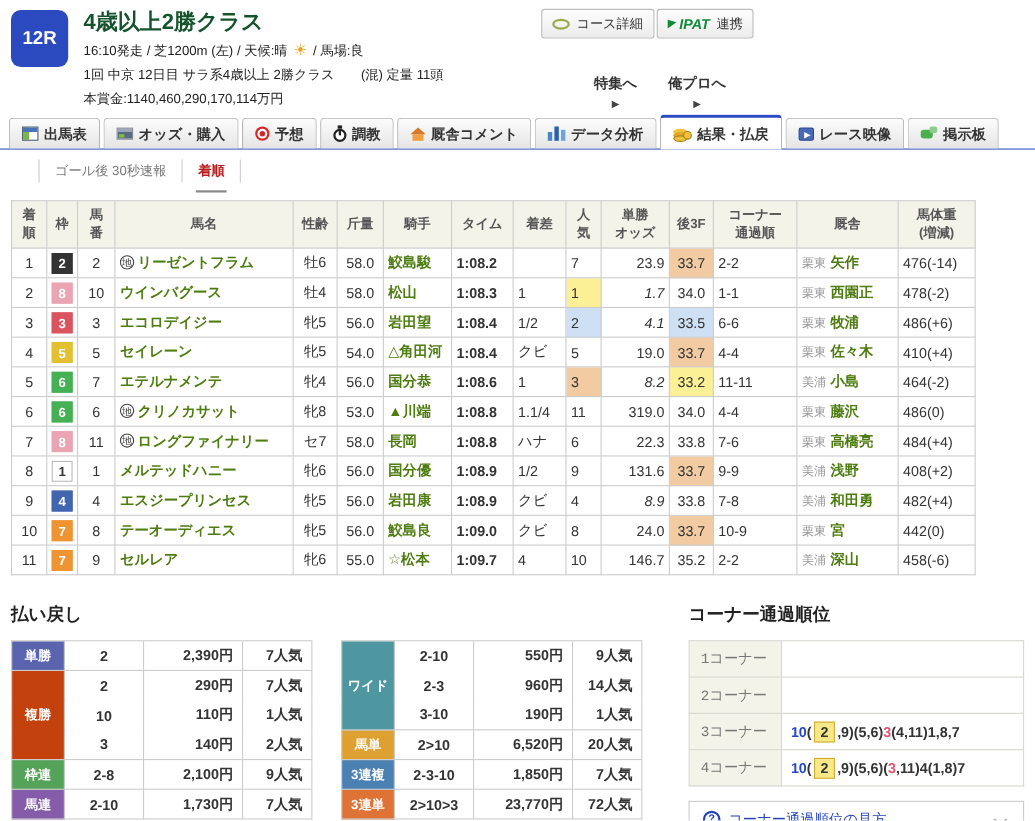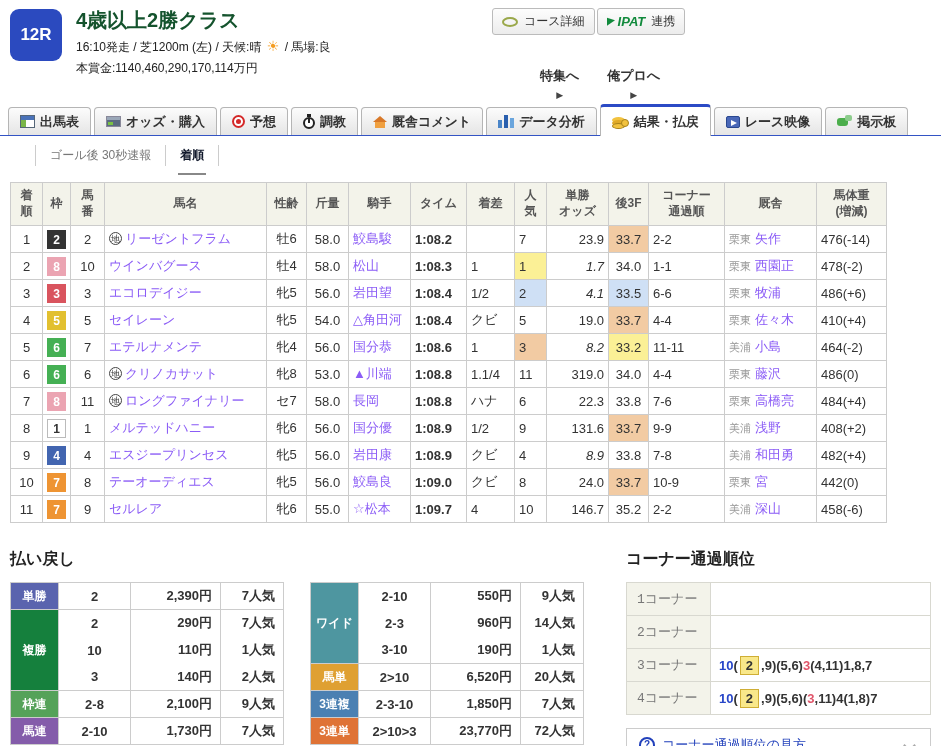--- a/index.html
+++ b/index.html
@@ -68,40 +68,40 @@
   .ticon-video { width: 14px; height: 12px; background: #4a68b8; border: 1px solid #2a4890; border-radius: 2px; }
   .ticon-video::after { content:""; position:absolute; left:4px; top:3px; border-left:6px solid #fff; border-top:3px solid transparent; border-bottom:3px solid transparent; }
   .ticon-chat { width: 15px; height: 13px; }
   .ticon-chat::before { content:""; position:absolute; left:0; top:3px; width:11px; height:8px; background:#4cae4c; border-radius:3px; }
   .ticon-chat::after { content:""; position:absolute; right:0; top:0; width:7px; height:6px; background:#8ccc8c; border-radius:2px; }
 
   
   .subtabs { display: flex; margin: 9px 0 16px 10px; padding-left: 25px; }
   .subtab { font-size: 12px; color: #777; padding: 2px 14px; border-left: 1px solid #ccc; cursor: pointer; position: relative; }
   .subtab:last-child { border-right: 1px solid #ccc; }
-  .subtab.active { color: #0f172a; font-weight: bold; }
+  .subtab.active { color: #b91c1c; font-weight: bold; }
   .subtab.active::after { content:""; position:absolute; left:12px; right:12px; bottom:-9px; border-bottom:2px solid #888; }
 
   
   table.results { border-collapse: collapse; margin-left: 10px; table-layout: fixed; }
   .results th {
     background: #f3f3ea; color: #555; font-size: 12px; font-weight: bold;
     border: 1px solid #ccc; padding: 5px 2px; white-space: pre-line; line-height: 1.3; height: 43px; vertical-align: middle;
   }
   .results td { border: 1px solid #ccc; font-size: 13px; color: #333; height: 27px; padding: 0 4px; vertical-align: middle; }
   .col-pos{width:32px} .col-frame{width:28px} .col-num{width:34px} .col-name{width:162px}
   .col-sexage{width:40px} .col-weight{width:42px} .col-jockey{width:62px} .col-time{width:56px}
   .col-margin{width:48px} .col-pop{width:32px} .col-odds{width:62px} .col-last3f{width:40px}
   .col-corner{width:76px} .col-stable{width:92px} .col-hweight{width:70px}
   .c-pos, .c-num, .c-sexage, .c-weight, .c-last3f { text-align: center; }
   .c-frame { text-align: center; padding: 0; }
   .fbox { display: inline-block; width: 19px; height: 19px; line-height: 19px; font-size: 12px; font-weight: bold; vertical-align: middle; }
   .c-name { text-align: left; padding-left: 6px; white-space: nowrap; overflow: hidden; }
   .mark { display: inline-block; width: 13px; height: 13px; line-height: 12px; border: 1px solid #444; border-radius: 50%; font-size: 9px; text-align: center; color: #333; margin-right: 3px; vertical-align: 1px; }
-  a.blue-link { color: #8b5cf6; font-weight: normal; text-decoration: none; cursor: pointer; }
+  a.blue-link { color: #4d7c0f; font-weight: bold; text-decoration: none; cursor: pointer; }
   .c-jockey, .c-margin, .c-corner { text-align: left; padding-left: 7px; }
   .c-time { font-weight: bold; padding-left: 7px; }
   .c-pop { text-align: left; padding-left: 10px; }
   .c-odds { text-align: right; padding-right: 7px; }
   .odds-red { color: #e8606e; font-style: italic; }
   .hl-y { background: #fbf096; }
   .hl-b { background: #cfe0f5; }
   .hl-o { background: #f2cba3; }
   .c-stable { padding-left: 7px; white-space: nowrap; }
   .region { color: #999; font-size: 11px; margin-right: 4px; }
@@ -137,20 +137,21 @@
 
   <div class="header">
     <div class="race-badge">12R</div>
     <div class="race-meta">
       <div class="race-title">4歳以上2勝クラス</div>
       <div class="meta-line">
         <span>16:10発走 / 芝1200m (左) / 天候:晴</span>
         <span class="sun">☀</span>
         <span>/ 馬場:良</span>
       </div>
+      <div class="meta-line">1回 中京 12日目 サラ系4歳以上 2勝クラス　　(混) 定量 11頭</div>
       <div class="meta-line">本賞金:1140,460,290,170,114万円</div>
     </div>
     <div class="header-buttons">
       <button class="hbtn">
         <span class="course-icon"></span>
         <span>コース詳細</span>
       </button>
       <button class="hbtn">
         <span class="ipat-logo">IPAT</span>
         <span>連携</span>
@@ -435,21 +436,21 @@
       <div class="pay-tables">
         <table class="payout">
             <tbody id="pay-left">
               <tr class="gstart">
                 <th rowspan="1" style="background: rgb(90, 100, 174);">単勝</th>
                 <td class="p-combo">2</td>
                 <td class="p-amount">2,390円</td>
                 <td class="p-pop">7人気</td>
               </tr>
               <tr class="gstart">
-                <th rowspan="3" style="background: #15803d;">複勝</th>
+                <th rowspan="3" style="background: #c2410c;">複勝</th>
                 <td class="p-combo">2</td>
                 <td class="p-amount">290円</td>
                 <td class="p-pop">7人気</td>
               </tr>
               <tr>
                 <td class="p-combo">10</td>
                 <td class="p-amount">110円</td>
                 <td class="p-pop">1人気</td>
               </tr>
               <tr>

